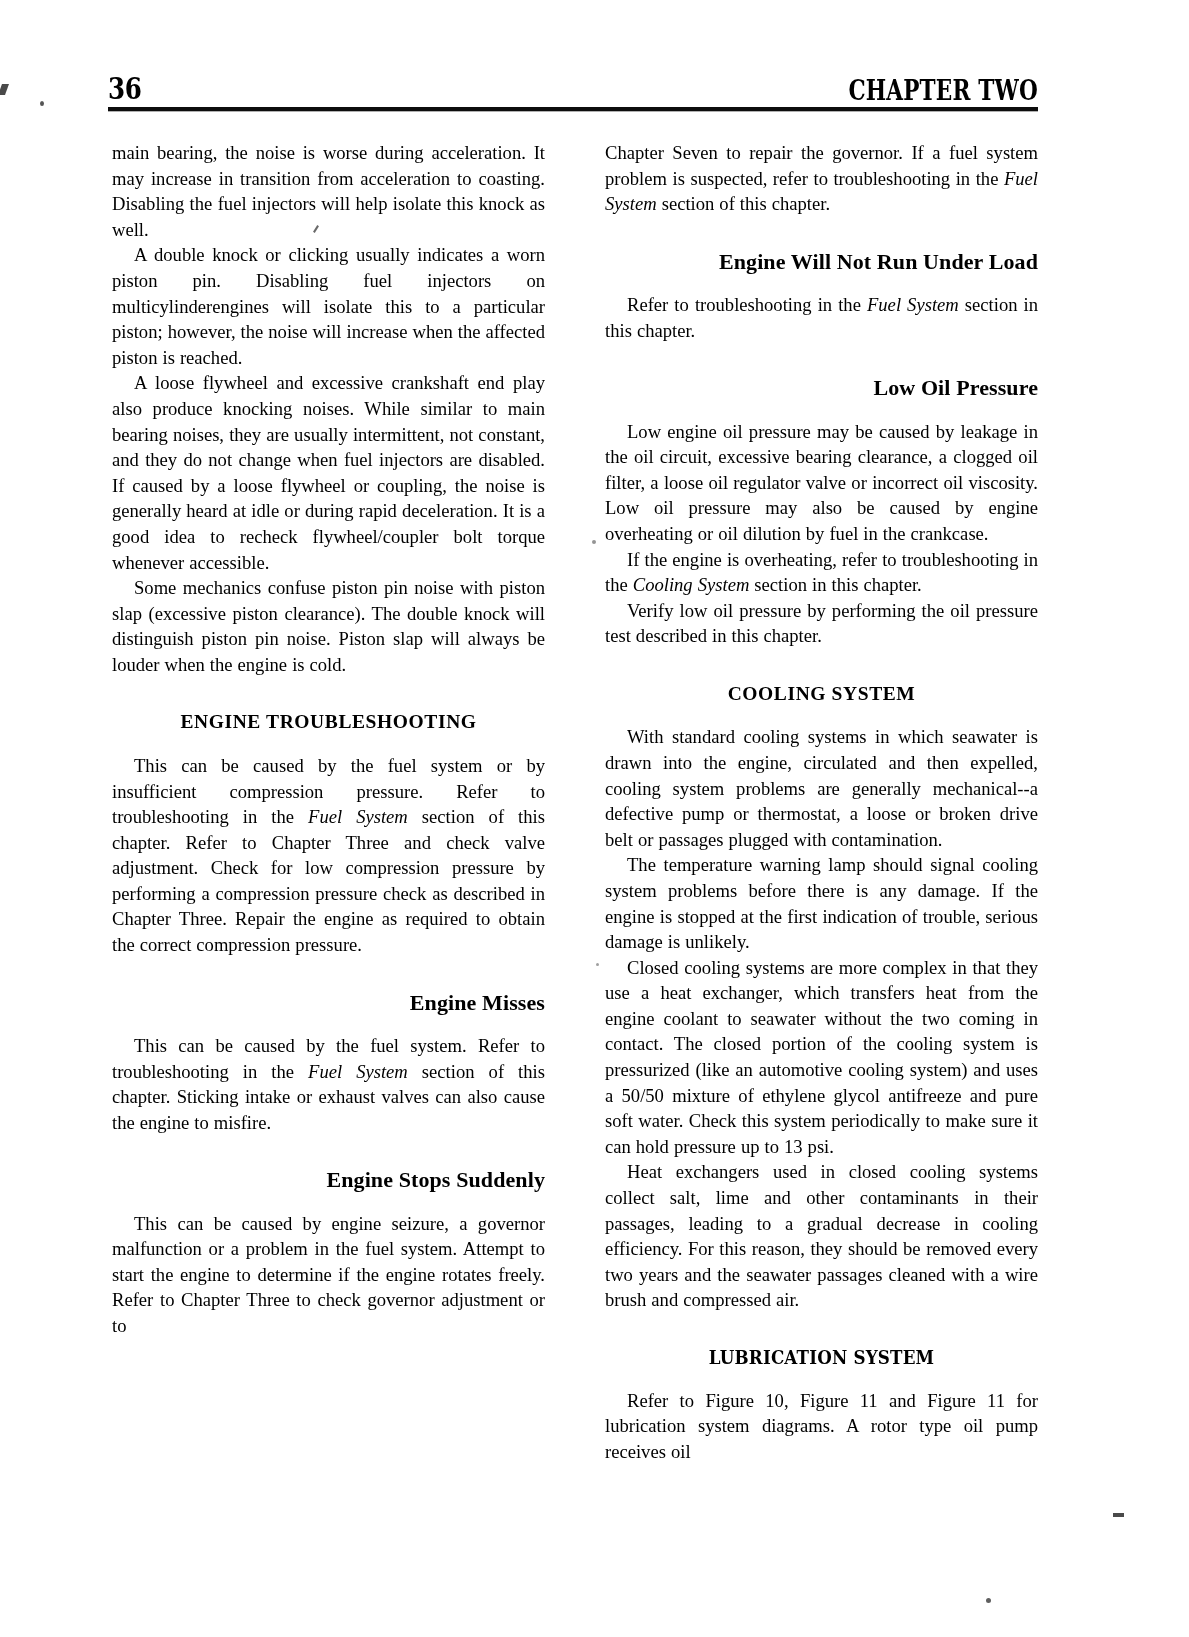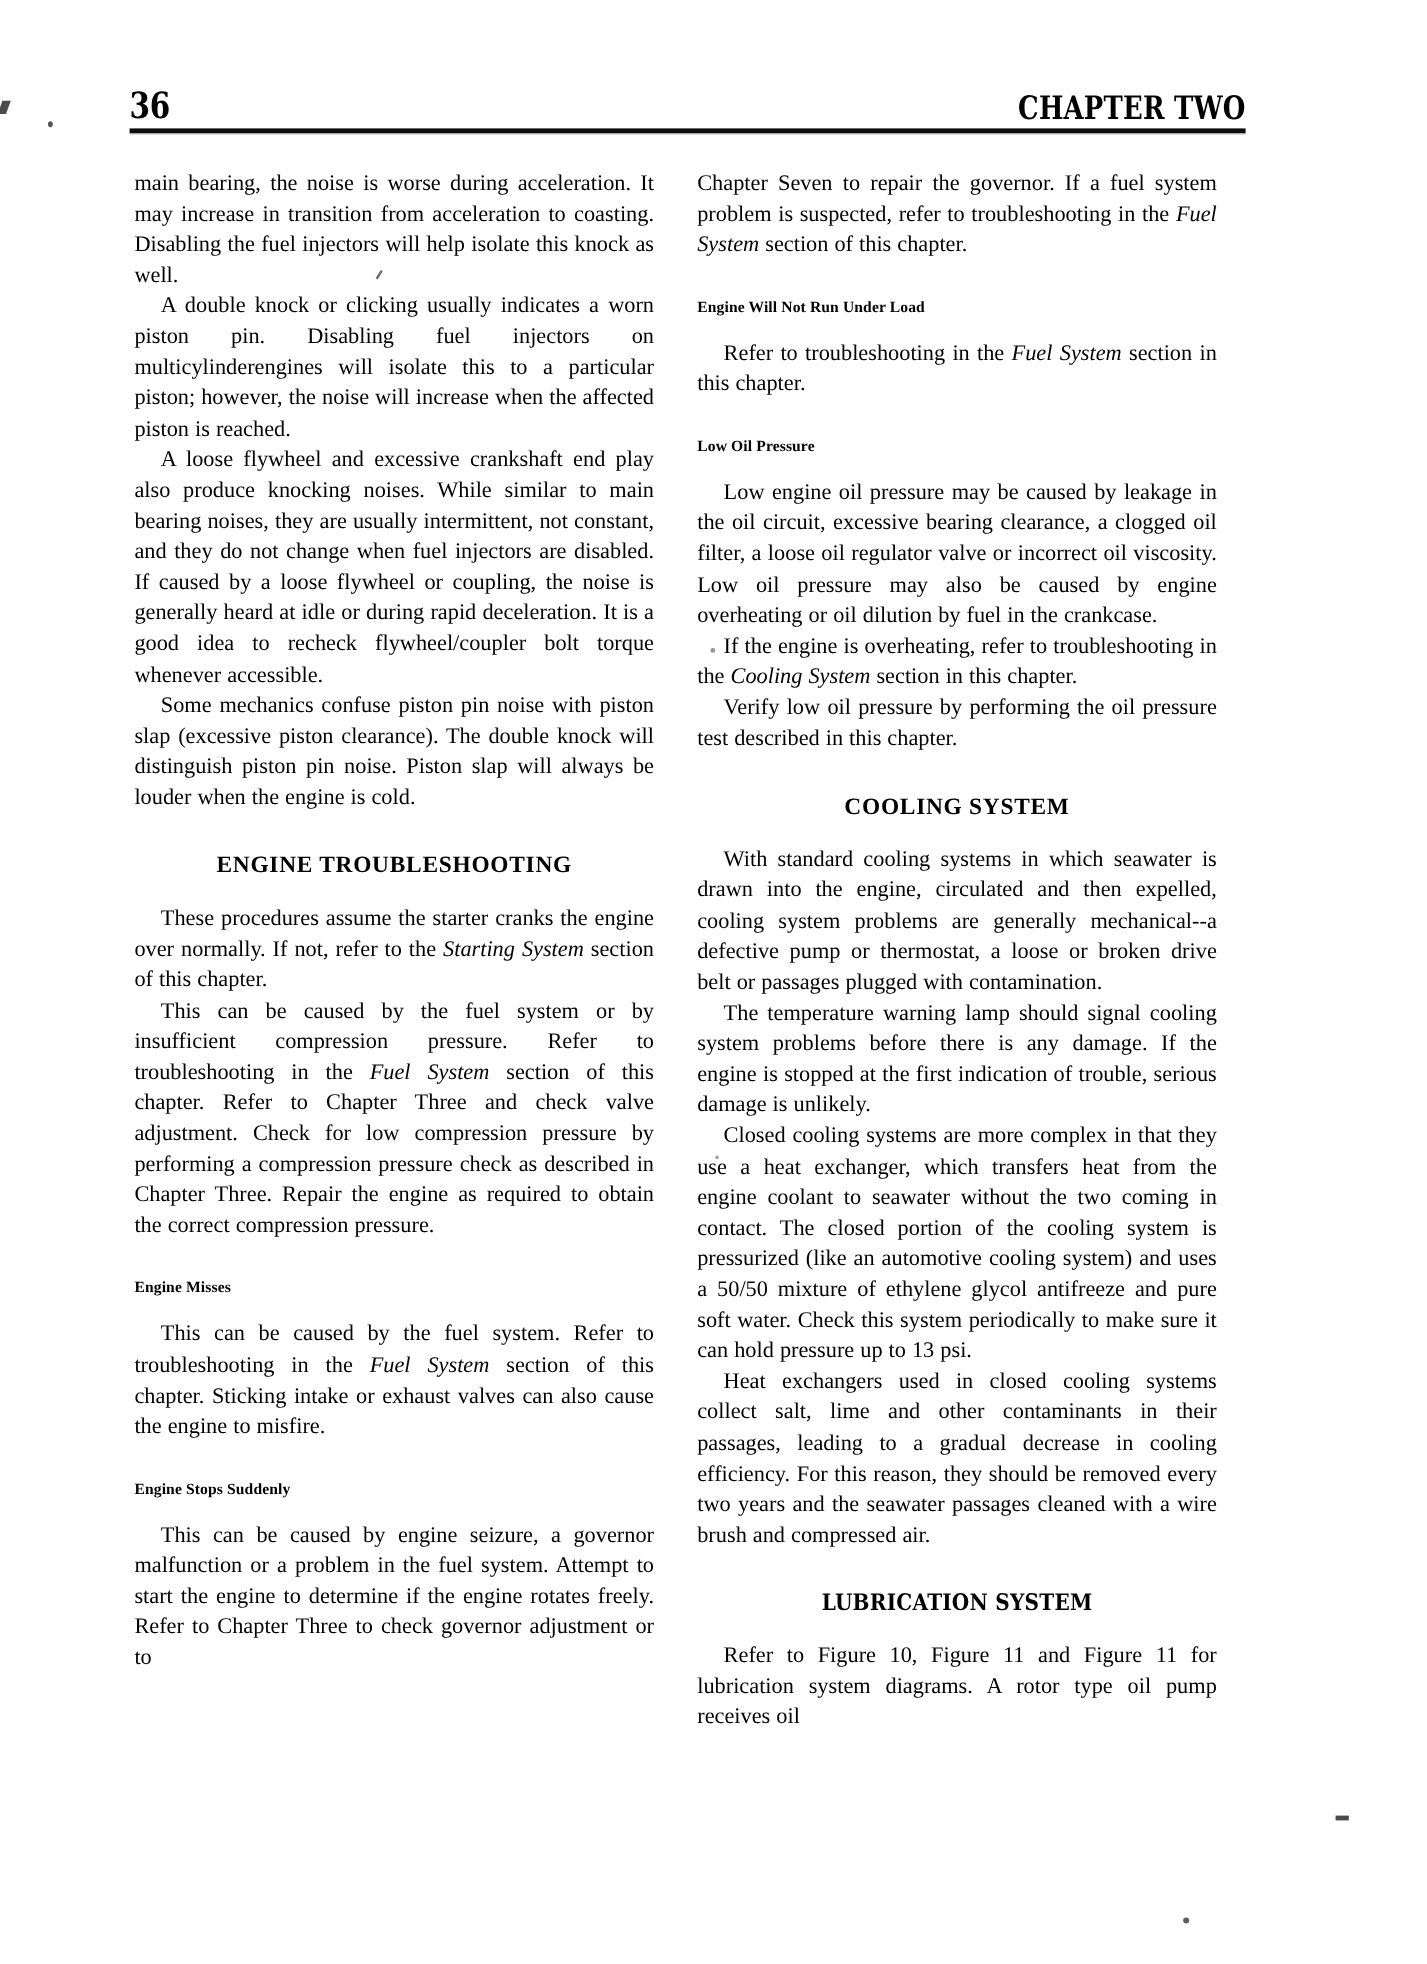--- a/index.html
+++ b/index.html
@@ -75,21 +75,21 @@
     opacity: .55;
   }
 
   
   .cols {
     position: absolute;
     left: 112px;
     top: 140px;
     width: 926px;
     display: flex;
-    gap: 36px;
+    gap: 60px;
   }
   .col {
     width: 433px;
   }
 
   p {
     margin: 0;
     font-size: 18.6px;
     line-height: 25.6px;
     text-align: justify;
@@ -116,22 +116,22 @@
   }
   h2.section-head.condensed {
     font-family: "DejaVu Serif", "Liberation Serif", serif;
     font-size: 19px;
     letter-spacing: 0.2px;
     transform: scaleX(0.88);
   }
   h3.sub-head {
     margin: 0;
     padding: 32px 0 18px 0;
-    text-align: left;
-    font-size: 13px;
+    text-align: right;
+    font-size: 22px;
     font-weight: 700;
     line-height: 1.15;
     letter-spacing: 0.1px;
   }
 
   
   .artifact {
     position: absolute;
     background: #2a2a2a;
   }
@@ -160,21 +160,20 @@
 
     <div class="col">
 
       <p class="noindent">main bearing, the noise is worse during acceleration. It may increase in transition from acceleration to coasting. Disabling the fuel injectors will help isolate this knock as well.</p>
       <p class="indent">A double knock or clicking usually indicates a worn piston pin. Disabling fuel injectors on multicylinderengines will isolate this to a particular piston; however, the noise will increase when the affected piston is reached.</p>
       <p class="indent">A loose flywheel and excessive crankshaft end play also produce knocking noises. While similar to main bearing noises, they are usually intermittent, not constant, and they do not change when fuel injectors are disabled. If caused by a loose flywheel or coupling, the noise is generally heard at idle or during rapid deceleration. It is a good idea to recheck flywheel/coupler bolt torque whenever accessible.</p>
       <p class="indent">Some mechanics confuse piston pin noise with piston slap (excessive piston clearance). The double knock will distinguish piston pin noise. Piston slap will always be louder when the engine is cold.</p>
 
       <h2 class="section-head">ENGINE TROUBLESHOOTING</h2>
 
-      <p class="indent"><span>These procedures assume the starter cranks the engine over normally. If not, refer to the </span><em>Starting System</em><span> section of this chapter.</span></p>
 
       <p class="indent"><span>This can be caused by the fuel system or by insufficient compression pressure. Refer to troubleshooting in the </span><em>Fuel System</em><span> section of this chapter. Refer to Chapter Three and check valve adjustment. Check for low compression pressure by performing a compression pressure check as described in Chapter Three. Repair the engine as required to obtain the correct compression pressure.</span></p>
 
       <h3 class="sub-head">Engine Misses</h3>
       <p class="indent"><span>This can be caused by the fuel system. Refer to troubleshooting in the </span><em>Fuel System</em><span> section of this chapter. Sticking intake or exhaust valves can also cause the engine to misfire.</span></p>
 
       <h3 class="sub-head">Engine Stops Suddenly</h3>
       <p class="indent">This can be caused by engine seizure, a governor malfunction or a problem in the fuel system. Attempt to start the engine to determine if the engine rotates freely. Refer to Chapter Three to check governor adjustment or to</p>
 
     </div>

